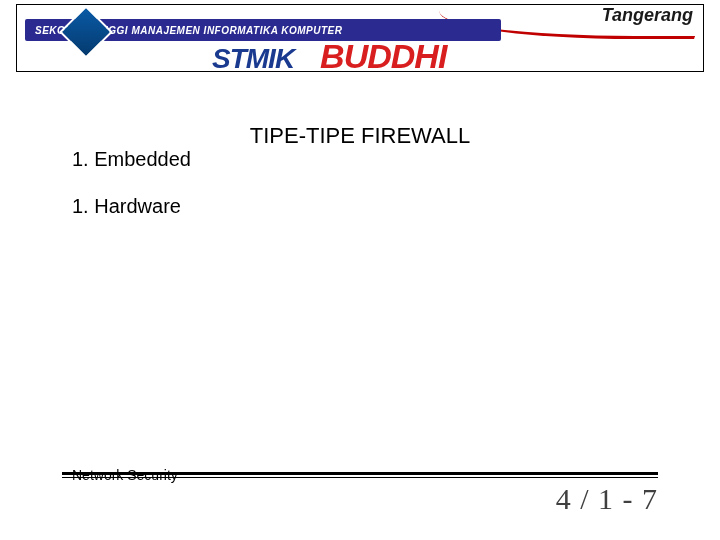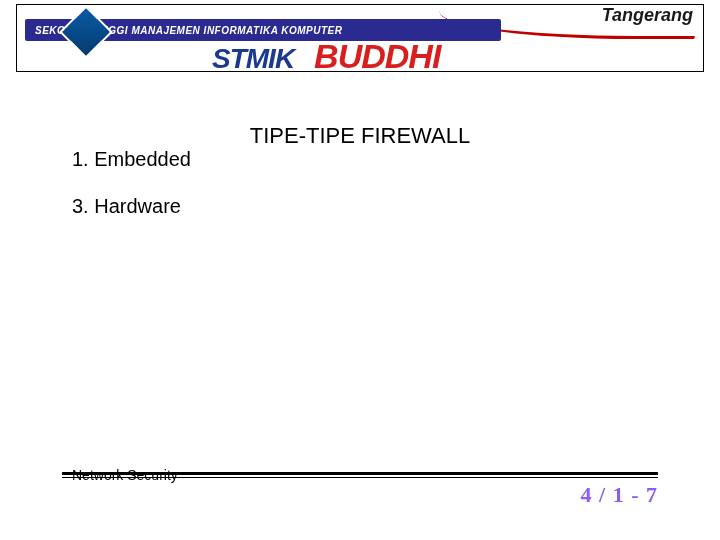--- a/index.html
+++ b/index.html
@@ -75,21 +75,21 @@
     border-bottom: 3px solid #c00000;
     border-radius: 0 0 0 200px / 0 0 0 28px;
     transform: skewX(-10deg);
   }
   .stmik-row {
     position: absolute;
     left: 195px;
     top: 32px;
     display: flex;
     align-items: baseline;
-    gap: 20px;
+    gap: 26px;
   }
   .stmik {
     font-family: Arial, sans-serif;
     font-weight: 900;
     font-style: italic;
     font-size: 28px;
     color: #1a3a90;
     letter-spacing: -1px;
   }
   .buddhi {
@@ -140,23 +140,23 @@
     left: 72px;
     top: 467px;
     font-size: 14px;
     color: #000000;
   }
   .footer-right {
     position: absolute;
     right: 62px;
     top: 482px;
     font-family: "Times New Roman", Times, serif;
-    font-size: 22px;
-    font-weight: bold;
-    color: #8b5cf6;
+    font-size: 30px;
+    font-weight: normal;
+    color: #404040;
     letter-spacing: 1px;
   }
 </style>
 </head>
 <body>
 
 <div class="header-box">
   <div class="banner">
     <div class="swoosh"></div>
     <div class="inst-banner">
@@ -168,19 +168,19 @@
       <span class="stmik">STMIK</span>
       <span class="buddhi">BUDDHI</span>
     </div>
   </div>
 </div>
 
 <div class="slide-title">TIPE-TIPE FIREWALL</div>
 
 <div class="list">
   <div class="list-item">1. Embedded</div>
-  <div class="list-item">3. Hardware</div>
+  <div class="list-item">1. Hardware</div>
 </div>
 
 <div class="footer-line-thick"></div>
 <div class="footer-line-thin"></div>
 <div class="footer-left">Network Security</div>
 <div class="footer-right">4 / 1 - 7</div>
 
 </body></html>

